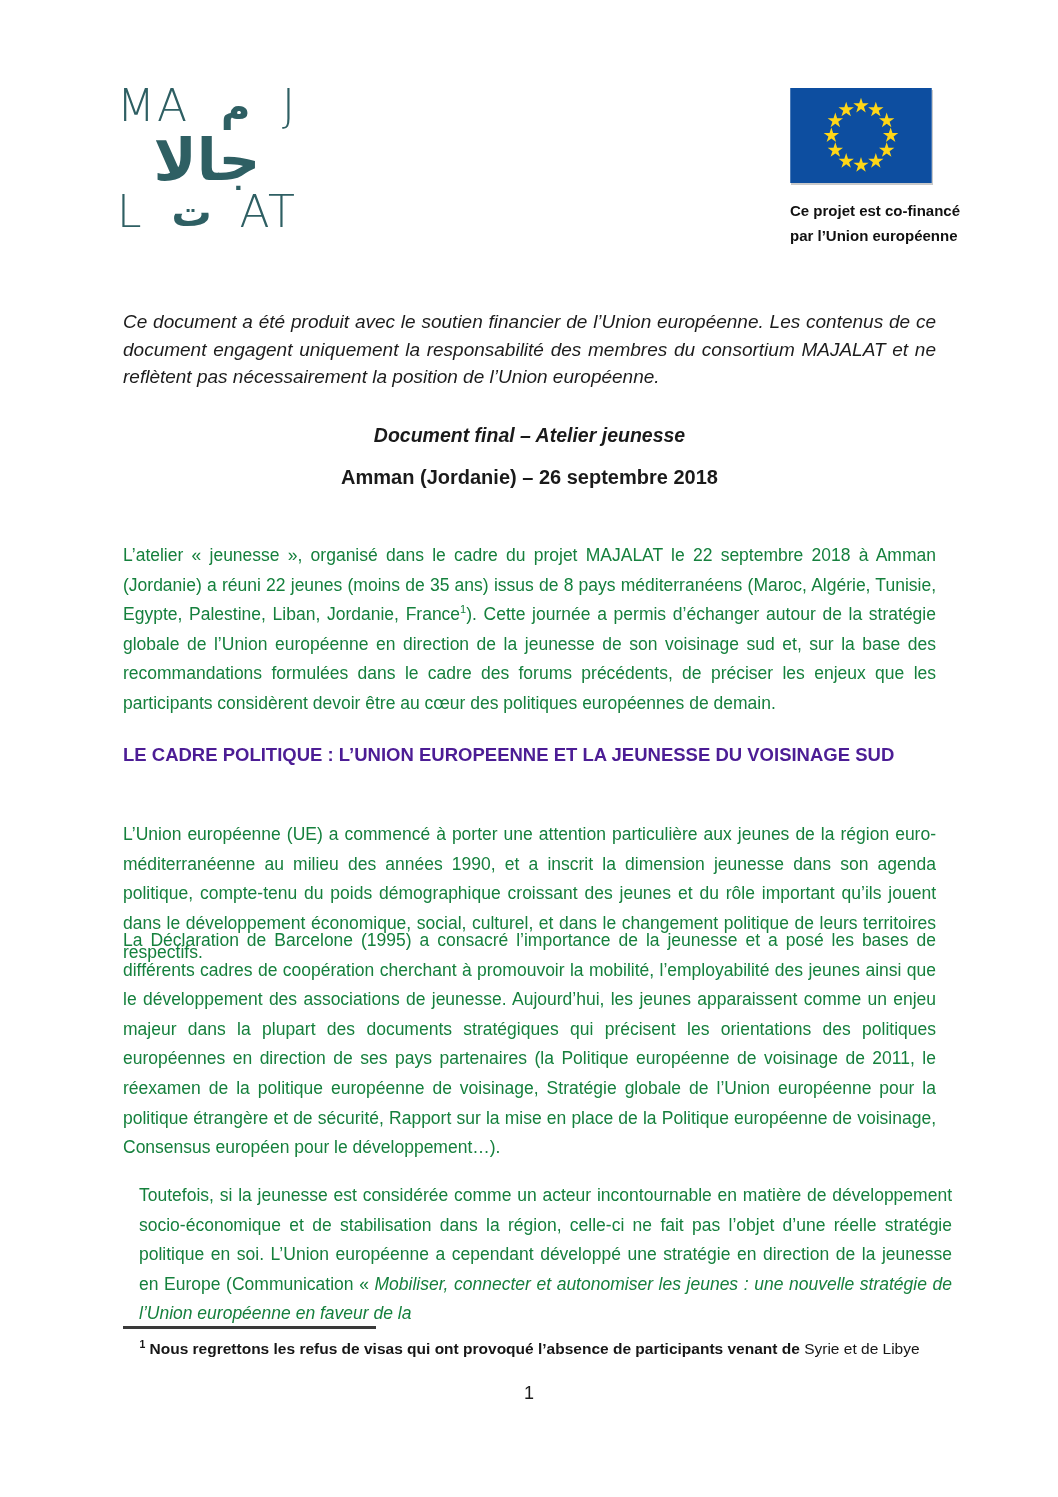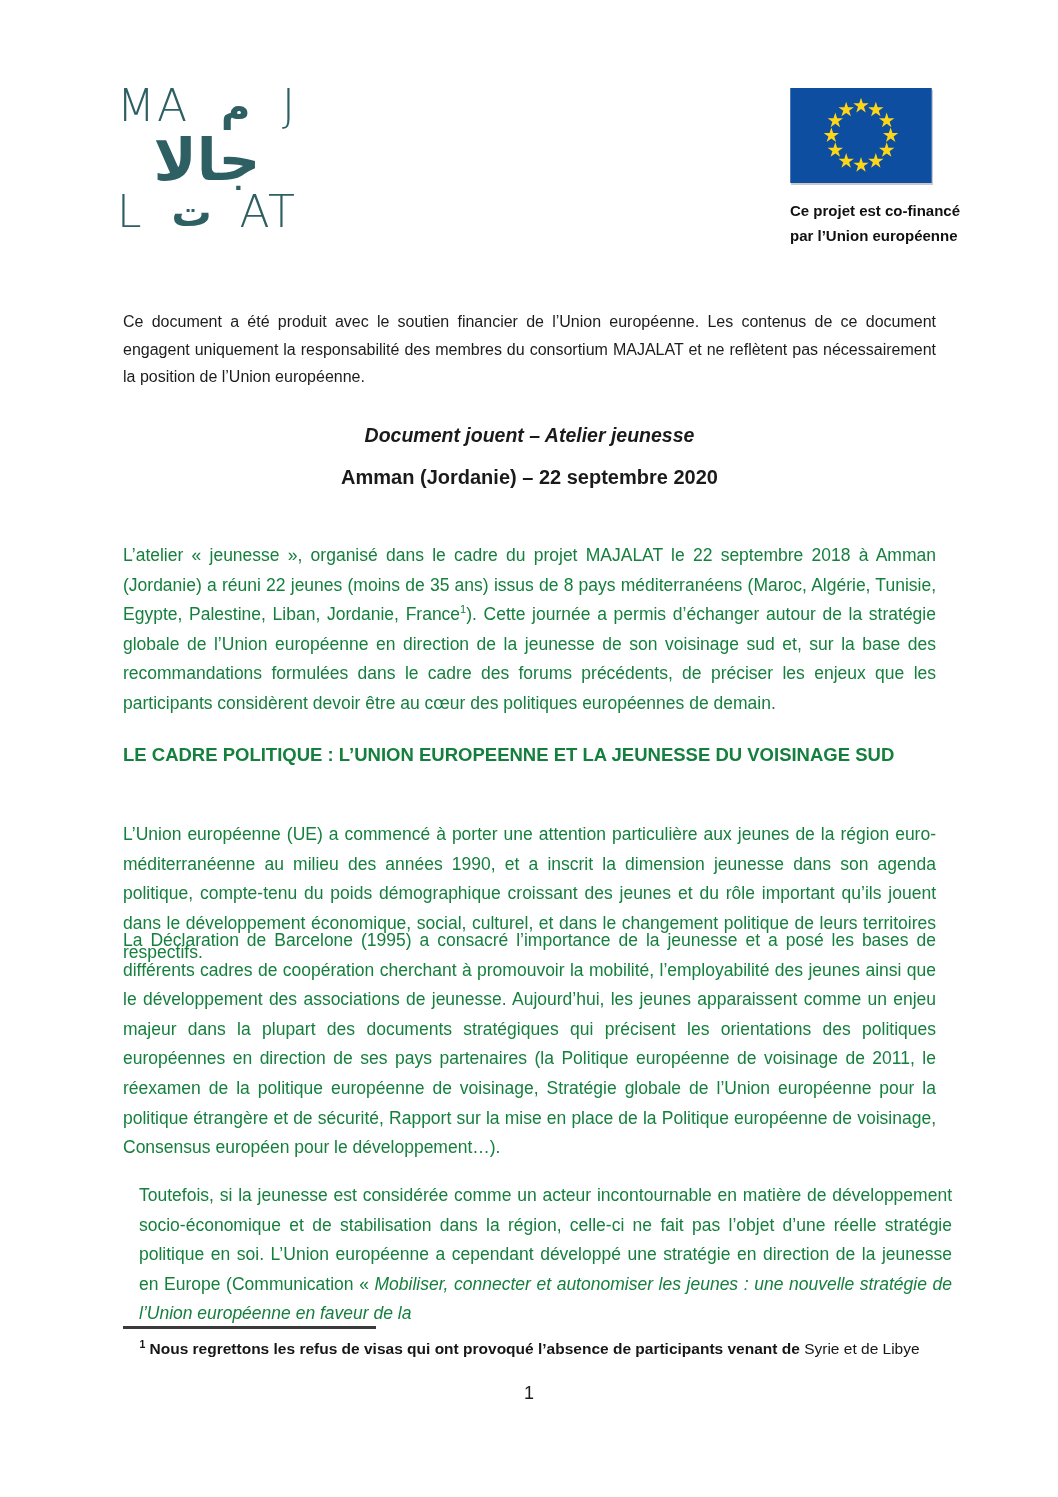--- a/index.html
+++ b/index.html
@@ -28,32 +28,32 @@
   .eu-caption {
     margin-top:16px; text-align:left; font-weight:700; font-size:15px;
     line-height:1.65; color:#111; white-space:nowrap;
   }
 
   
   .block { position:absolute; left:123px; width:813px; }
   .justify { text-align:justify; text-justify:inter-word; }
 
   .disclaimer {
-    top:308px; font-size:16px; line-height:27.5px;
+    top:308px; font-style:italic; font-size:19px; line-height:27.5px;
     color:#1c1c1c;
   }
   .doc-title {
     top:424px; text-align:center; font-weight:700; font-style:italic;
     font-size:19.5px; color:#1a1a1a;
   }
   .doc-subtitle { top:466px; text-align:center; font-size:20px; color:#1a1a1a; }
 
   .body-par { font-size:17.5px; line-height:29.6px; color:#15803d; }
   .par-intro     { top:541px; }
-  .sec-heading   { top:744px; font-weight:700; font-size:18.5px; color:#15803d; }
+  .sec-heading   { top:744px; font-weight:700; font-size:18.5px; color:#4c1d95; }
   .par-ue        { top:820px; }
   .par-barcelone { top:926px; }
   .par-toutefois { top:1181px;margin-left:16px; }
   .par-toutefois .quote-italic { font-style:italic; }
 
   sup.fn-ref { font-size:11px; vertical-align:super; line-height:0; }
 
   
   .footnote-block { top:1326px;text-align:center; }
   .footnote-rule { width:253px; border-top:3px solid #3a3a3a; margin-bottom:9px; }
@@ -107,22 +107,22 @@
       <use href="#eu-star" transform="translate(83,32.4)"></use>
     </svg>
     <div class="eu-caption">
       <div>Ce projet est co-financé</div>
       <div>par l’Union européenne</div>
     </div>
   </div>
 
   <p class="block disclaimer justify">Ce document a été produit avec le soutien financier de l’Union européenne. Les contenus de ce document engagent uniquement la responsabilité des membres du consortium MAJALAT et ne reflètent pas nécessairement la position de l’Union européenne.</p>
 
-  <h1 class="block doc-title">Document jouent – Atelier jeunesse</h1>
-  <h2 class="block doc-subtitle">Amman (Jordanie) – 22 septembre 2020</h2>
+  <h1 class="block doc-title">Document final – Atelier jeunesse</h1>
+  <h2 class="block doc-subtitle">Amman (Jordanie) – 26 septembre 2018</h2>
 
   <p class="block body-par justify par-intro"><span>L’atelier « jeunesse », organisé dans le cadre du projet MAJALAT le 22 septembre 2018 à Amman (Jordanie) a réuni 22 jeunes (moins de 35 ans) issus de 8 pays méditerranéens (Maroc, Algérie, Tunisie, Egypte, Palestine, Liban, Jordanie, France</span><sup class="fn-ref">1</sup><span>). Cette journée a permis d’échanger autour de la stratégie globale de l’Union européenne en direction de la jeunesse de son voisinage sud et, sur la base des recommandations formulées dans le cadre des forums précédents, de préciser les enjeux que les participants considèrent devoir être au cœur des politiques européennes de demain.</span></p>
 
   <h3 class="block sec-heading">LE CADRE POLITIQUE : L’UNION EUROPEENNE ET LA JEUNESSE DU VOISINAGE SUD</h3>
 
   <p class="block body-par justify par-ue">L’Union européenne (UE) a commencé à porter une attention particulière aux jeunes de la région euro-méditerranéenne au milieu des années 1990, et a inscrit la dimension jeunesse dans son agenda politique, compte-tenu du poids démographique croissant des jeunes et du rôle important qu’ils jouent dans le développement économique, social, culturel, et dans le changement politique de leurs territoires respectifs.</p>
 
   <p class="block body-par justify par-barcelone">La Déclaration de Barcelone (1995) a consacré l’importance de la jeunesse et a posé les bases de différents cadres de coopération cherchant à promouvoir la mobilité, l’employabilité des jeunes ainsi que le développement des associations de jeunesse. Aujourd’hui, les jeunes apparaissent comme un enjeu majeur dans la plupart des documents stratégiques qui précisent les orientations des politiques européennes en direction de ses pays partenaires (la Politique européenne de voisinage de 2011, le réexamen de la politique européenne de voisinage, Stratégie globale de l’Union européenne pour la politique étrangère et de sécurité, Rapport sur la mise en place de la Politique européenne de voisinage, Consensus européen pour le développement…).</p>
 
   <p class="block body-par justify par-toutefois"><span>Toutefois, si la jeunesse est considérée comme un acteur incontournable en matière de développement socio-économique et de stabilisation dans la région, celle-ci ne fait pas l’objet d’une réelle stratégie politique en soi. L’Union européenne a cependant développé une stratégie en direction de la jeunesse en Europe (Communication « </span><span class="quote-italic">Mobiliser, connecter et autonomiser les jeunes : une nouvelle stratégie de l’Union européenne en faveur de la</span></p>

